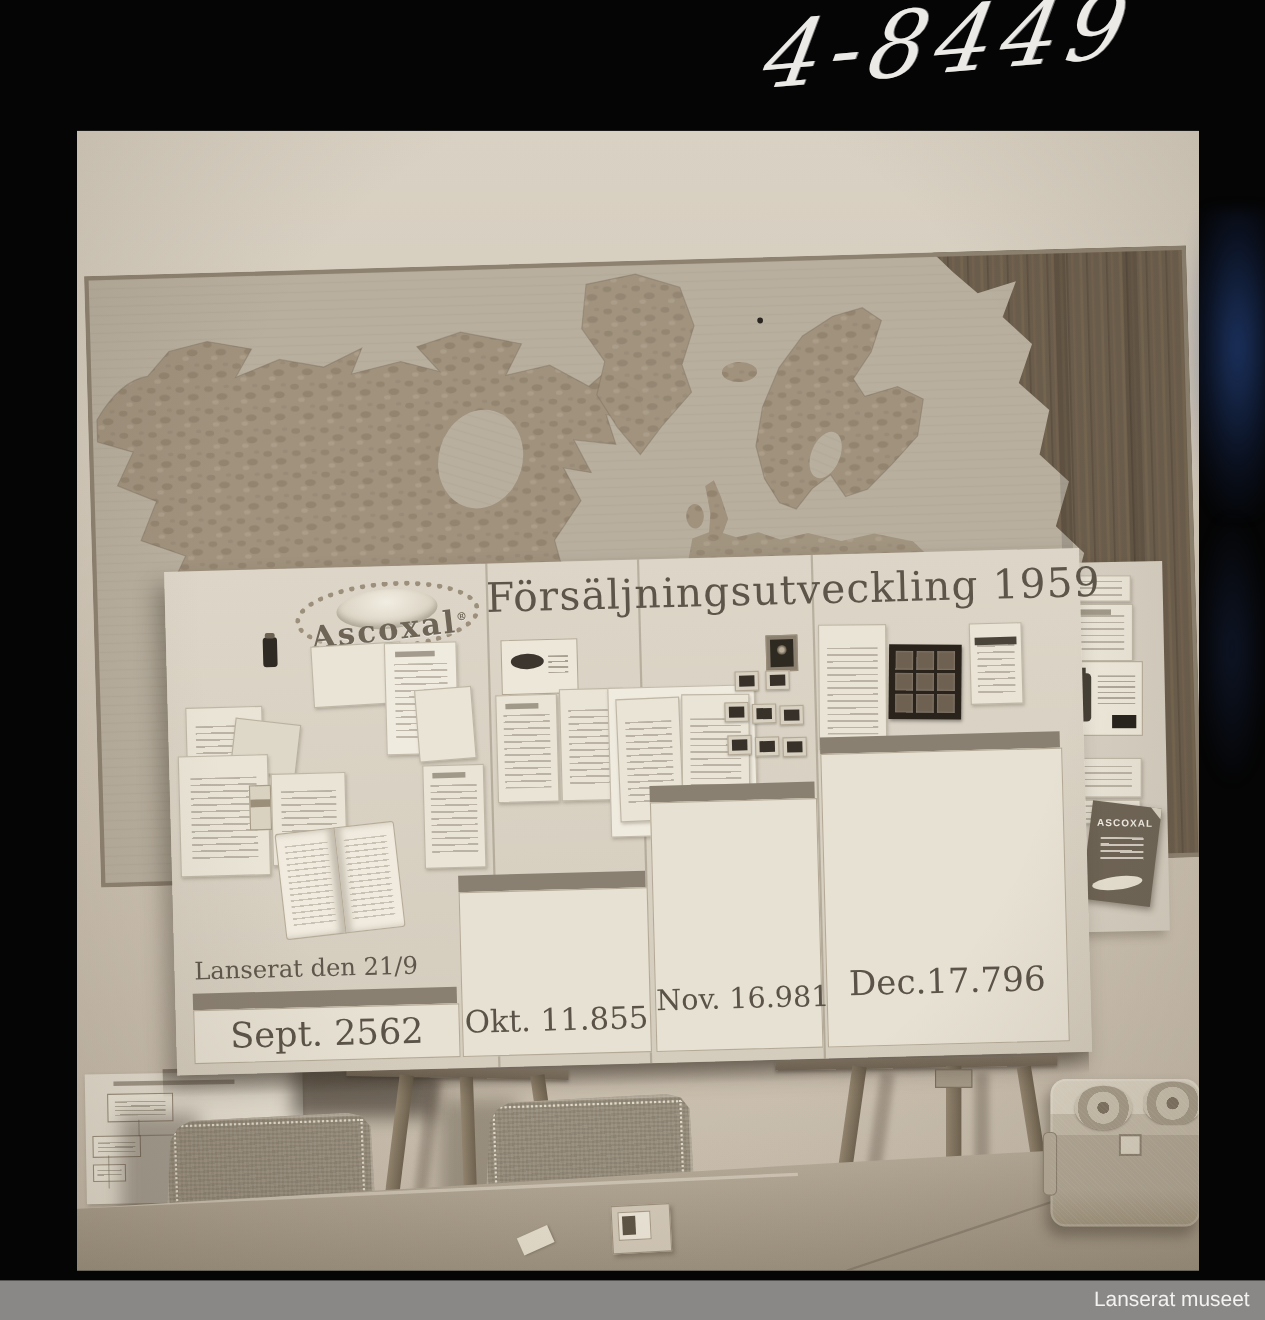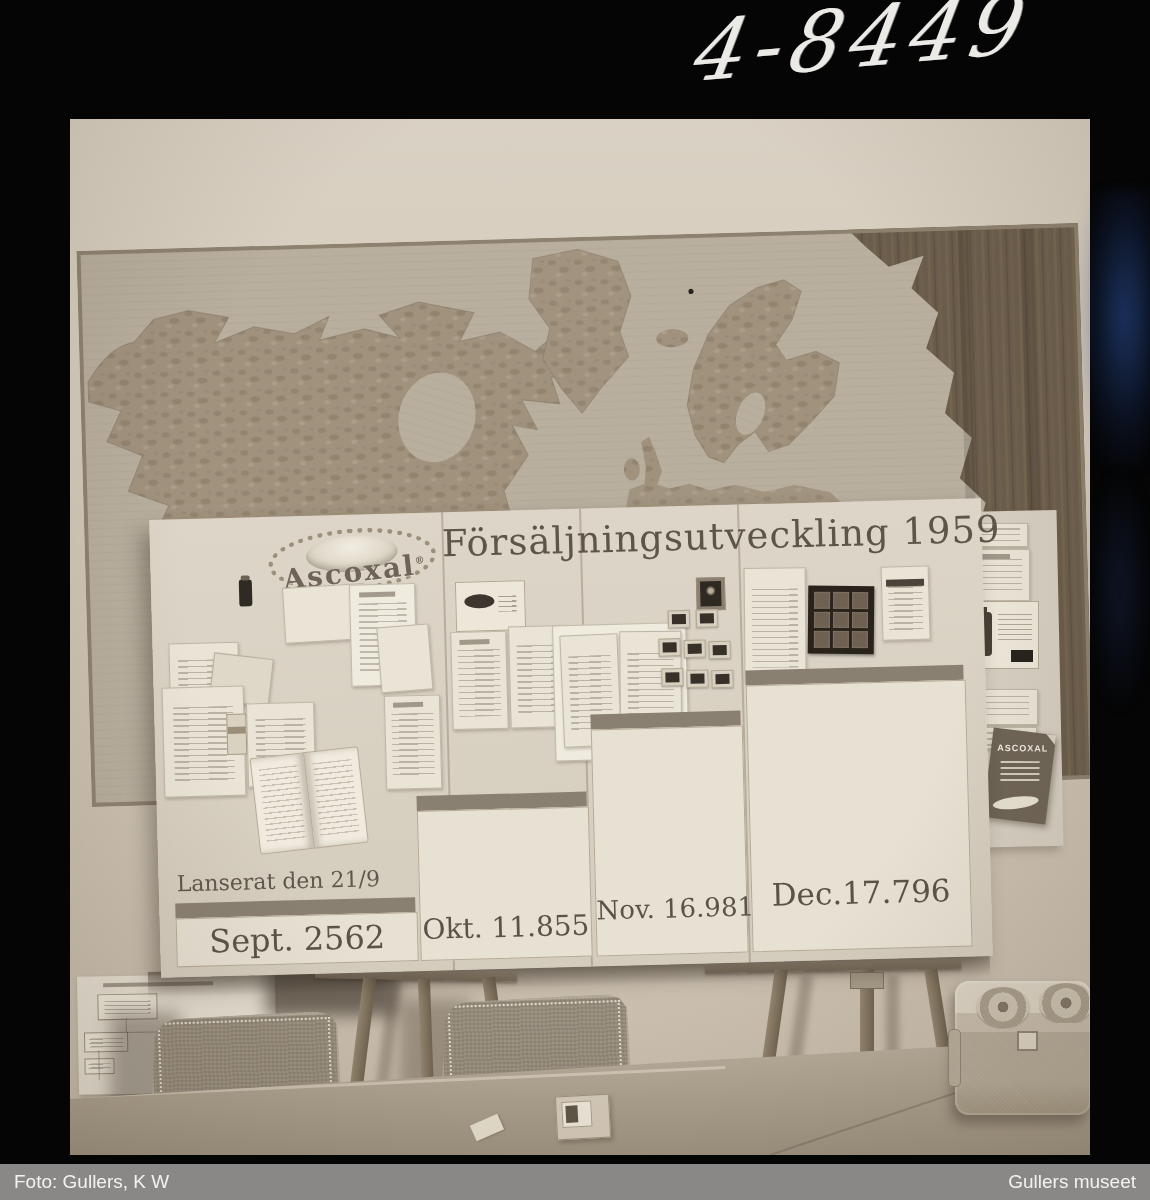--- a/index.html
+++ b/index.html
@@ -387,16 +387,15 @@
       <div class="reel r2"></div>
       <div class="latch"></div>
       <div class="handle"></div>
     </div>
   </div>
 
   <div class="glare g1"></div>
   <div class="glare g2"></div>
 
   <div class="footer">
-    <span class="left">Foto: Gullers, K W</span>
-    <span class="right">Gullers museet</span>
+    <span class="right">Lanserat museet</span>
   </div>
 </div>
 
 </body></html>

